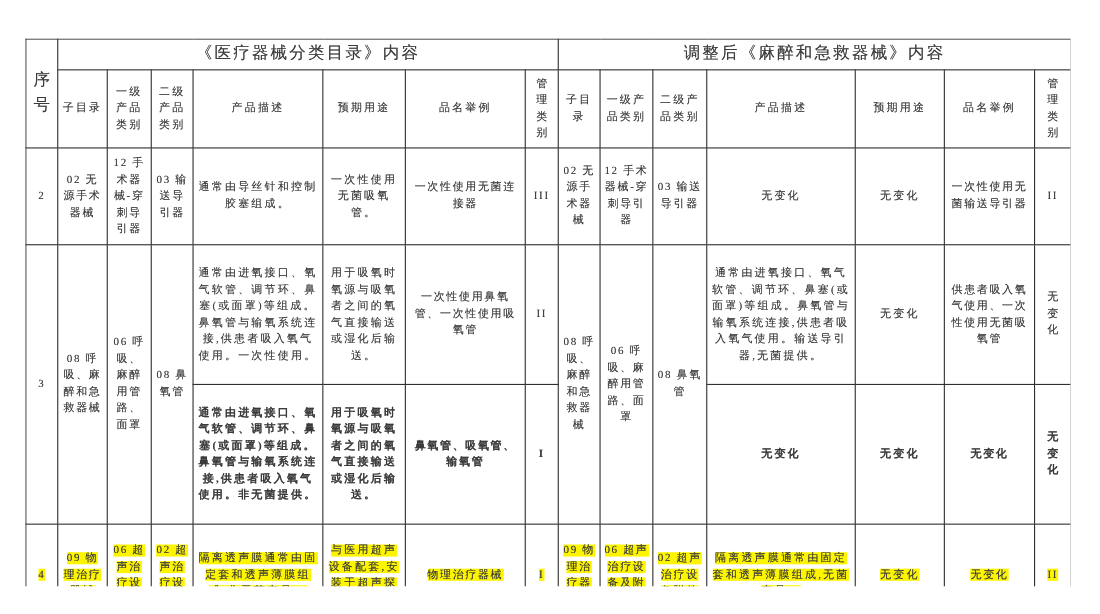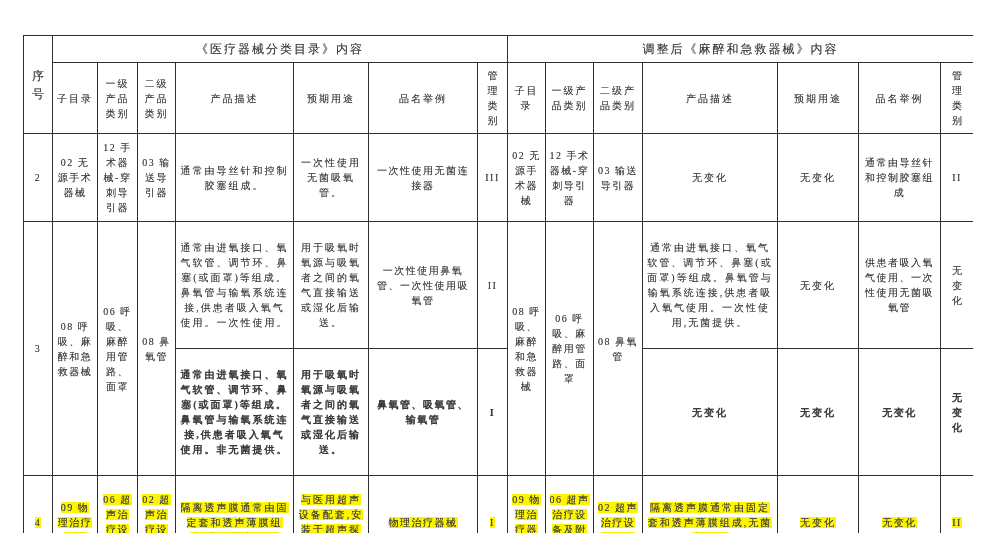--- a/index.html
+++ b/index.html
@@ -31,21 +31,21 @@
   td {
     border: 1px solid #2f2f2f;
     text-align: center;
     vertical-align: middle;
     padding: 2px 3px;
     word-break: break-all;
     overflow: hidden;
     letter-spacing: 1.5px;
     text-shadow: 0 0 0.4px rgba(70,70,70,0.55);
   }
-  tr.h1 td { height: 22px; letter-spacing: 2px; font-size: 12px; }
+  tr.h1 td { height: 22px; letter-spacing: 2px; font-size: 15px; }
   tr.h2 td { height: 66px; letter-spacing: 2px; }
   tr.r2  td { height: 83px; }
   tr.r3a td { height: 122px; text-align: center; }
   tr.r3b td { height: 122px; font-weight: bold; }
   tr.r4  td { height: 88px; }
   .desc { letter-spacing: 2px; }
   .vcol {
     display: inline-block;
     width: 1.15em;
     letter-spacing: 0;
@@ -112,37 +112,37 @@
         <td>03 输送导引器</td>
         <td class="desc">通常由导丝针和控制胶塞组成。</td>
         <td class="desc">一次性使用无菌吸氧管。</td>
         <td>一次性使用无菌连接器</td>
         <td>III</td>
         <td>02 无源手术器械</td>
         <td>12 手术器械-穿刺导引器</td>
         <td>03 输送导引器</td>
         <td class="desc">无变化</td>
         <td class="desc">无变化</td>
-        <td>通常由导丝针和控制胶塞组成</td>
+        <td>一次性使用无菌输送导引器</td>
         <td>II</td>
       </tr>
 
       <tr class="r3a">
         <td rowspan="2">3</td>
         <td rowspan="2">08 呼吸、麻醉和急救器械</td>
         <td rowspan="2">06 呼吸、麻醉用管路、面罩</td>
         <td rowspan="2">08 鼻氧管</td>
         <td class="desc">通常由进氧接口、氧气软管、调节环、鼻塞(或面罩)等组成。鼻氧管与输氧系统连接,供患者吸入氧气使用。一次性使用。</td>
         <td class="desc">用于吸氧时氧源与吸氧者之间的氧气直接输送或湿化后输送。</td>
         <td>一次性使用鼻氧管、一次性使用吸氧管</td>
         <td>II</td>
         <td rowspan="2">08 呼吸、麻醉和急救器械</td>
         <td rowspan="2">06 呼吸、麻醉用管路、面罩</td>
         <td rowspan="2">08 鼻氧管</td>
-        <td class="desc">通常由进氧接口、氧气软管、调节环、鼻塞(或面罩)等组成。鼻氧管与输氧系统连接,供患者吸入氧气使用。一次性使用,无菌提供。</td>
+        <td class="desc">通常由进氧接口、氧气软管、调节环、鼻塞(或面罩)等组成。鼻氧管与输氧系统连接,供患者吸入氧气使用。输送导引器,无菌提供。</td>
         <td class="desc">无变化</td>
         <td>供患者吸入氧气使用、一次性使用无菌吸氧管</td>
         <td><span class="vcol">无变化</span></td>
       </tr>
 
       <tr class="r3b">
         <td class="desc">通常由进氧接口、氧气软管、调节环、鼻塞(或面罩)等组成。鼻氧管与输氧系统连接,供患者吸入氧气使用。非无菌提供。</td>
         <td class="desc">用于吸氧时氧源与吸氧者之间的氧气直接输送或湿化后输送。</td>
         <td>鼻氧管、吸氧管、输氧管</td>
         <td>I</td>

